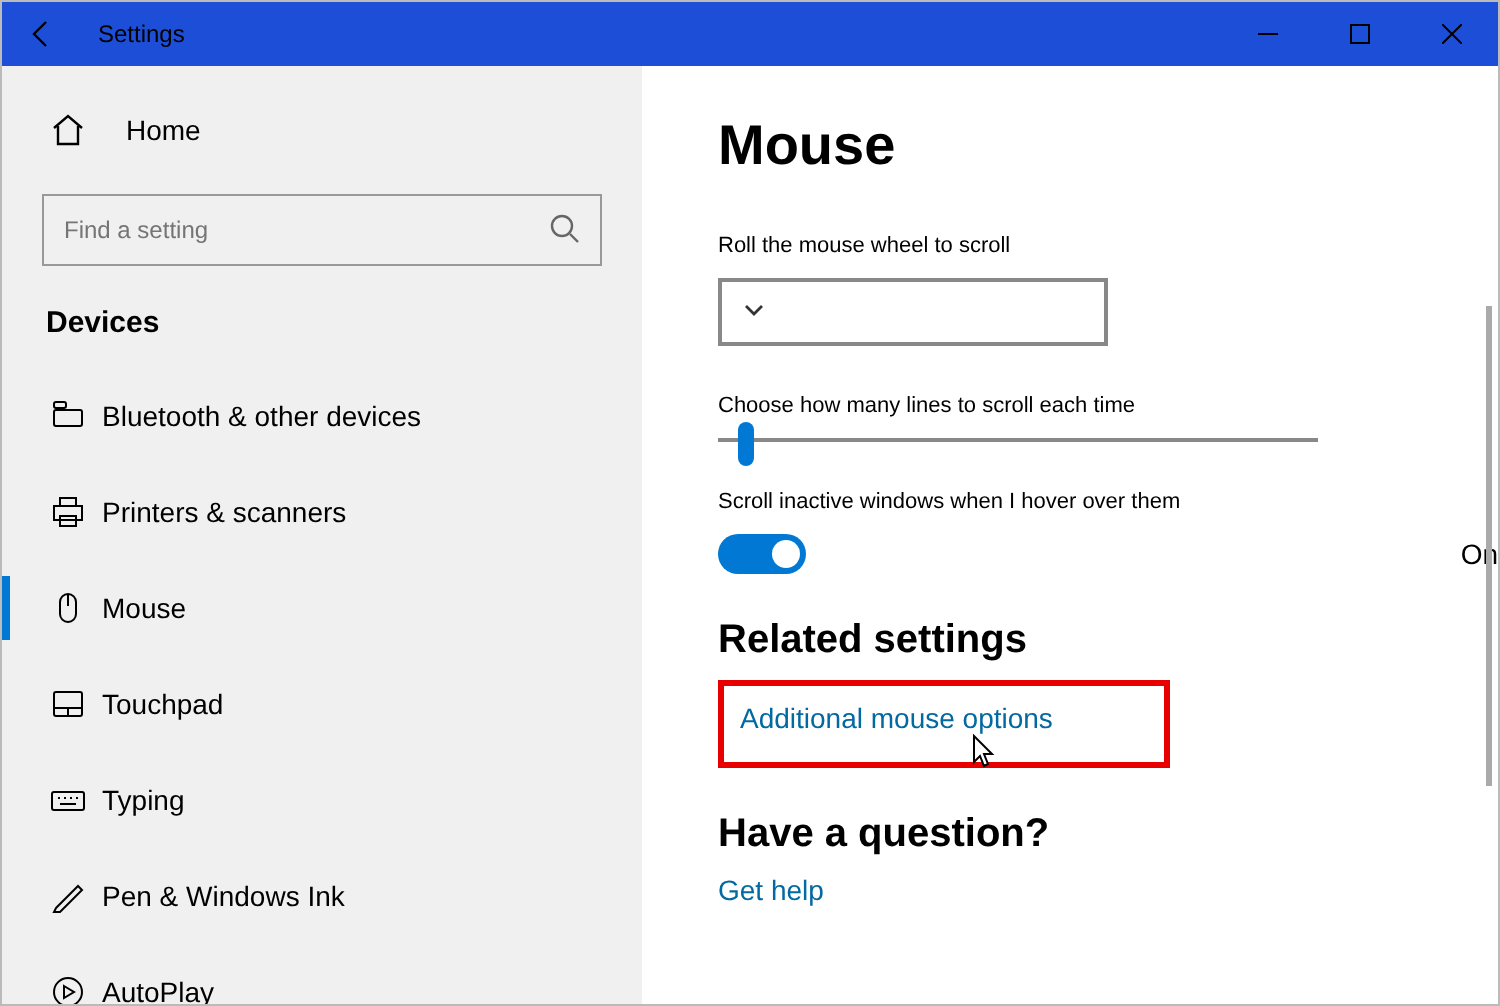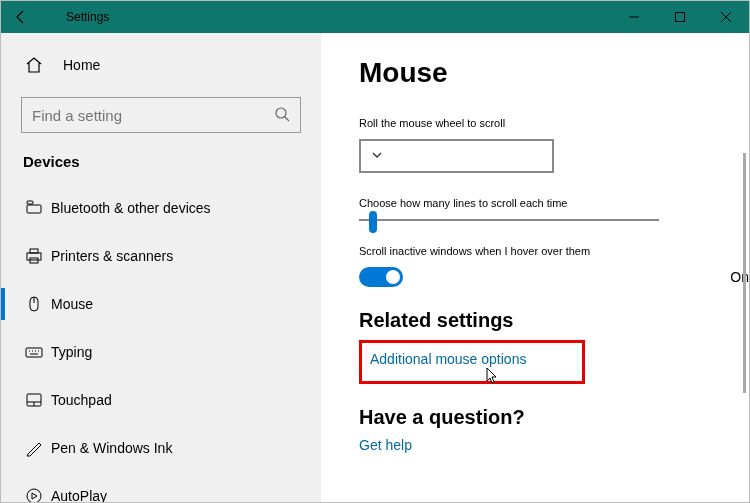--- a/index.html
+++ b/index.html
@@ -10,23 +10,22 @@
     background: #fff;
     width: 750px;
     height: 503px;
     overflow: hidden;
     border: 1px solid #bbb;
   }
   .titlebar {
     height: 32px;
     display: flex;
     align-items: center;
-    background: #0f766e;
-    position: relative;
-    gap: 17px;
+    background: #1d4ed8;
+    position: relative;
   }
   .back-btn {
     width: 40px;
     height: 32px;
     display: flex;
     align-items: center;
     justify-content: center;
     font-size: 18px;
   }
   .title-text {
@@ -73,21 +72,21 @@
     background: #fff0;
     display: flex;
     align-items: center;
     padding: 0 10px;
     justify-content: space-between;
   }
   .search-box input {
     border: none;
     background: transparent;
     outline: none;
-    font-size: 15px;
+    font-size: 12px;
     color: #be185d;
     width: 90%;
     font-family: inherit;
   }
   .cat-header {
     font-weight: 600;
     font-size: 15px;
     padding: 4px 0 14px 22px;
   }
   .nav-item {
@@ -289,43 +288,43 @@
         <svg width="18" height="18" viewBox="0 0 18 18">
             <rect x="5" y="2" width="8" height="14" rx="4" stroke="#000" fill="none"></rect>
             <line x1="9" y1="2" x2="9" y2="8" stroke="#000"></line>
           </svg>
       </span>
       <span>Mouse</span>
     </div>
     <div class="nav-item">
       <span class="icon">
         <svg width="18" height="18" viewBox="0 0 18 18">
+            <rect x="2" y="3" width="14" height="12" rx="1" stroke="#000" fill="none"></rect>
+            <line x1="2" y1="11" x2="16" y2="11" stroke="#000"></line>
+            <line x1="9" y1="11" x2="9" y2="15" stroke="#000"></line>
+          </svg>
+      </span>
+      <span>Touchpad</span>
+    </div>
+    <div class="nav-item">
+      <span class="icon">
+        <svg width="18" height="18" viewBox="0 0 18 18">
             <rect x="1" y="5" width="16" height="9" rx="1" stroke="#000" fill="none"></rect>
             <line x1="4" y1="8" x2="5" y2="8" stroke="#000"></line>
             <line x1="7" y1="8" x2="8" y2="8" stroke="#000"></line>
             <line x1="10" y1="8" x2="11" y2="8" stroke="#000"></line>
             <line x1="13" y1="8" x2="14" y2="8" stroke="#000"></line>
             <line x1="5" y1="11" x2="13" y2="11" stroke="#000"></line>
           </svg>
       </span>
       <span>Typing</span>
     </div>
     <div class="nav-item">
       <span class="icon">
         <svg width="18" height="18" viewBox="0 0 18 18">
-            <rect x="2" y="3" width="14" height="12" rx="1" stroke="#000" fill="none"></rect>
-            <line x1="2" y1="11" x2="16" y2="11" stroke="#000"></line>
-            <line x1="9" y1="11" x2="9" y2="15" stroke="#000"></line>
-          </svg>
-      </span>
-      <span>Touchpad</span>
-    </div>
-    <div class="nav-item">
-      <span class="icon">
-        <svg width="18" height="18" viewBox="0 0 18 18">
             <path d="M3 15 L14 4 L16 6 L5 17 L2 17 Z" stroke="#000" fill="none"></path>
           </svg>
       </span>
       <span>Pen &amp; Windows Ink</span>
     </div>
     <div class="nav-item">
       <span class="icon">
         <svg width="18" height="18" viewBox="0 0 18 18">
             <circle cx="9" cy="9" r="7" stroke="#000" fill="none"></circle>
             <path d="M7 6 L12 9 L7 12 Z" stroke="#000" fill="none"></path>

